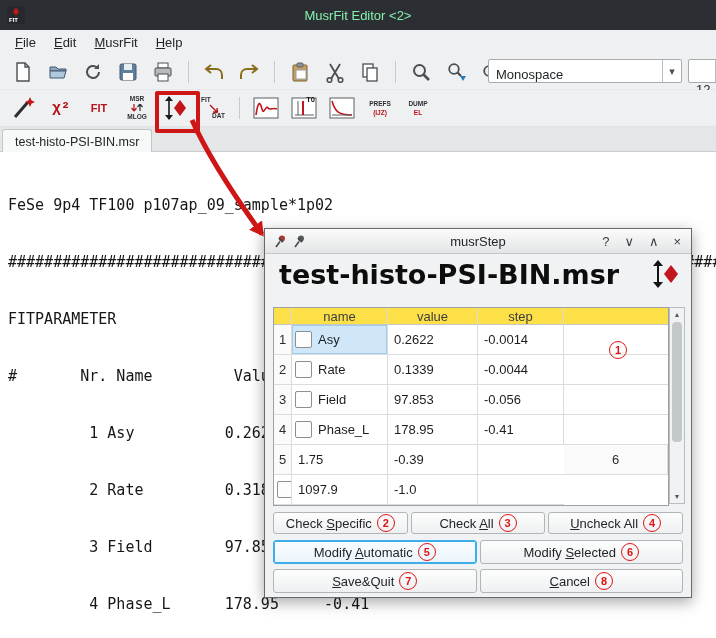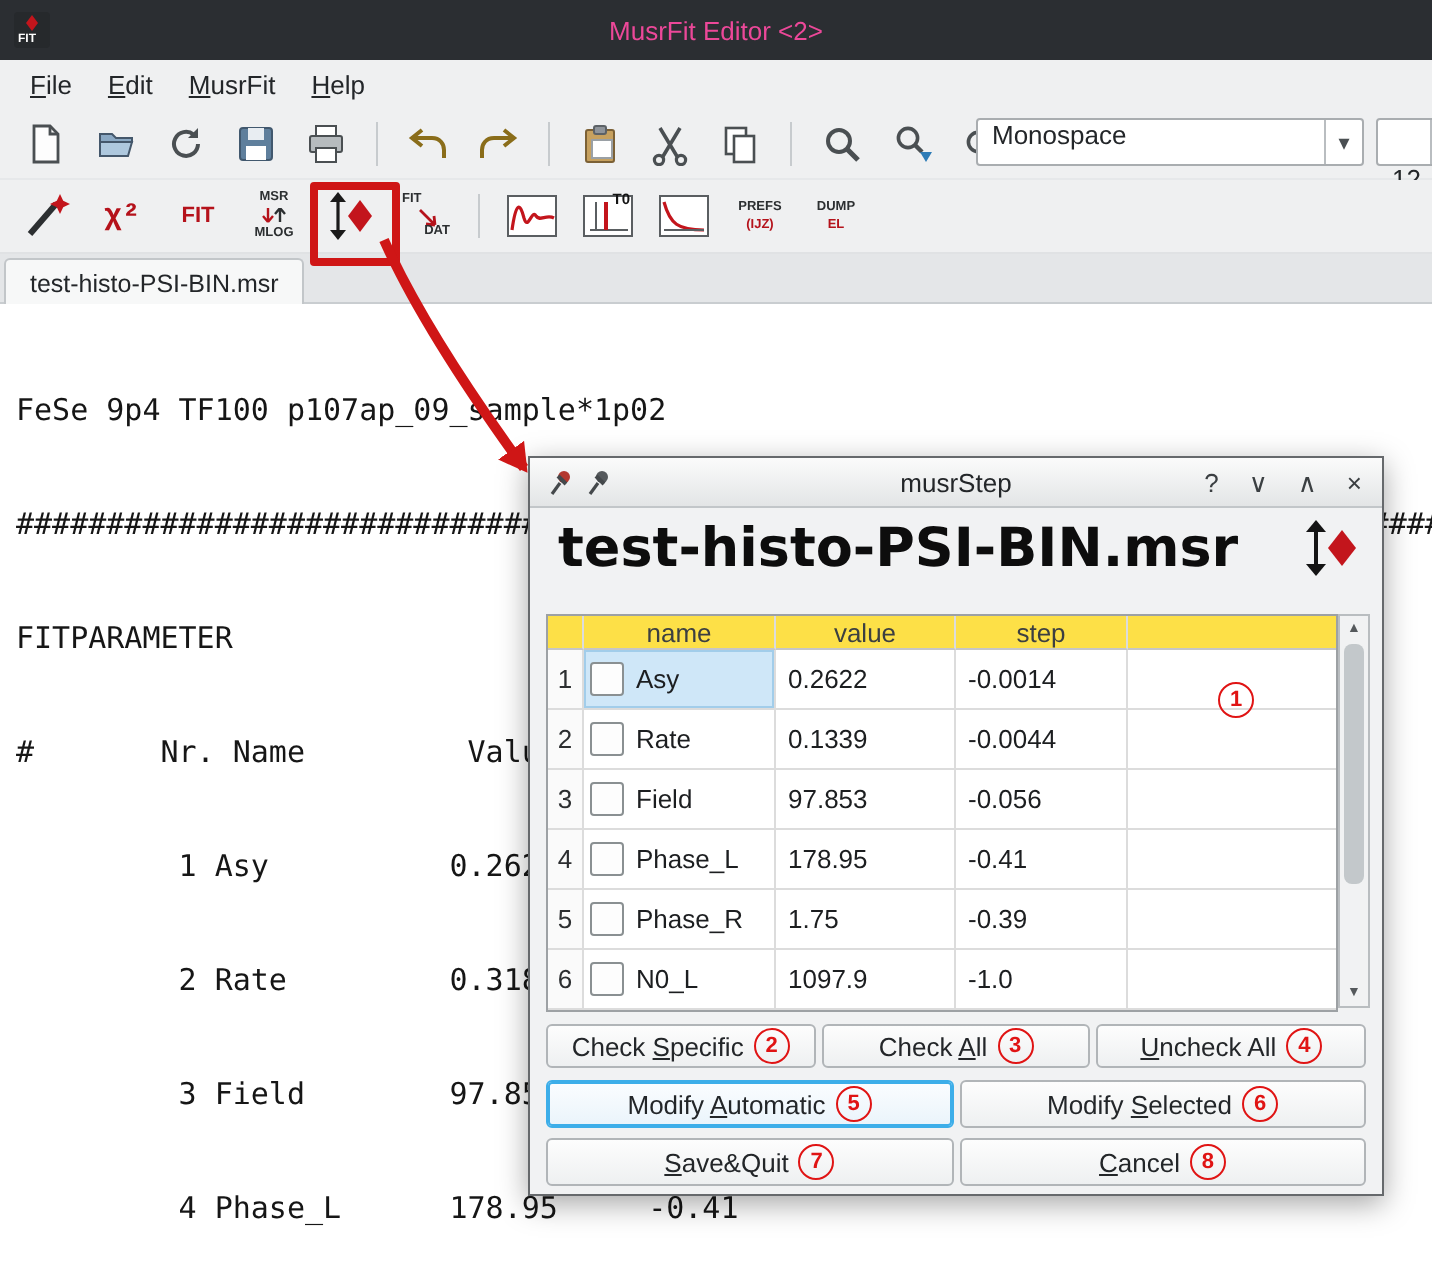--- a/index.html
+++ b/index.html
@@ -3,34 +3,34 @@
 <meta charset="utf-8">
 <style>
   html,body{margin:0;padding:0;}
   body{font-family:"Liberation Sans",sans-serif;font-size:13px;}
   #app{position:relative;width:716px;height:638px;overflow:hidden;background:#eff0f1;}
 
   
   .titlebar{position:absolute;left:0;top:0;width:716px;height:30px;background:#2b2e32;display:flex;align-items:center;}
   .appicon{position:absolute;left:7px;top:6px;width:18px;height:18px;}
   .appicon .fitlbl-mini{position:absolute;left:2px;bottom:1px;font-size:6px;font-weight:bold;color:#fff;letter-spacing:0;}
-  .win-title{position:absolute;left:0;right:0;text-align:center;font-size:13px;color:#ec4899;}
+  .win-title{position:absolute;left:0;right:0;text-align:center;font-size:13px;color:#86efac;}
 
   
   .menubar{position:absolute;left:0;top:30px;width:716px;height:24px;background:#eff0f1;display:flex;align-items:center;padding-left:6px;box-sizing:border-box;}
   .menu-item{padding:3px 9px;color:#232629;}
   .mn{text-decoration:underline;}
 
   
   .toolbar1{position:absolute;left:0;top:54px;width:716px;height:36px;background:#eff0f1;display:flex;align-items:center;padding-left:10px;gap:9px;box-sizing:border-box;border-bottom:1px solid #e6e8ea;}
   .toolbar2{position:absolute;left:0;top:90px;width:716px;height:37px;background:#eff0f1;display:flex;align-items:center;padding-left:8px;gap:8px;box-sizing:border-box;border-bottom:1px solid #e0e2e4;}
   .tbtn{width:26px;height:26px;display:flex;align-items:center;justify-content:center;flex:none;}
   .mbtn{width:30px;height:30px;display:flex;align-items:center;justify-content:center;flex:none;position:relative;}
   .sep{width:1px;height:22px;background:#c7cbce;margin:0 3px;flex:none;}
-  .font-combo{position:absolute;left:488px;top:5px;width:194px;height:24px;background:#fff;border:1px solid #a9adb0;border-radius:2px;display:flex;align-items:flex-start;box-sizing:border-box;}
+  .font-combo{position:absolute;left:488px;top:5px;width:194px;height:24px;background:#fff;border:1px solid #a9adb0;border-radius:2px;display:flex;align-items:flex-end;box-sizing:border-box;}
   .font-combo .val{padding-left:7px;color:#232629;flex:1;}
   .combo-arrow{width:18px;height:100%;border-left:1px solid #b9bdc0;display:flex;align-items:center;justify-content:center;color:#4a4f52;font-size:11px;}
   .font-size{position:absolute;left:688px;top:5px;width:42px;height:24px;background:#fff;border:1px solid #a9adb0;border-radius:2px;display:flex;align-items:center;box-sizing:border-box;}
   .font-size .val{padding-left:7px;color:#232629;flex:1;margin-top:36px;}
   .spin{width:13px;display:flex;flex-direction:column;align-items:center;justify-content:center;font-size:7px;color:#4a4f52;line-height:1.1;border-left:1px solid #b9bdc0;height:100%;}
 
   .chisq{font-size:15px;font-weight:bold;color:#b5121b;font-family:Liberation Mono, monospace;}
   .fitred{font-size:11px;font-weight:bold;color:#b5121b;}
   .tiny{font-size:6.5px;font-weight:bold;color:#2c2f31;line-height:1.2;}
   .tinyred{color:#b5121b;}
@@ -379,24 +379,20 @@
       <div class="tc gut">4</div>
       <div class="tc namecell">
           <span class="cb"></span>
           <span>Phase_L</span>
         </div>
       <div class="tc">178.95</div>
       <div class="tc">-0.41</div>
       <div class="tc last"></div>
 
       <div class="tc gut">5</div>
-      <div class="tc namecell">
-          <span class="cb"></span>
-          <span>Phase_R</span>
-        </div>
       <div class="tc">1.75</div>
       <div class="tc">-0.39</div>
       <div class="tc last"></div>
 
       <div class="tc gut">6</div>
       <div class="tc namecell">
           <span class="cb"></span>
           <span>N0_L</span>
         </div>
       <div class="tc">1097.9</div>

